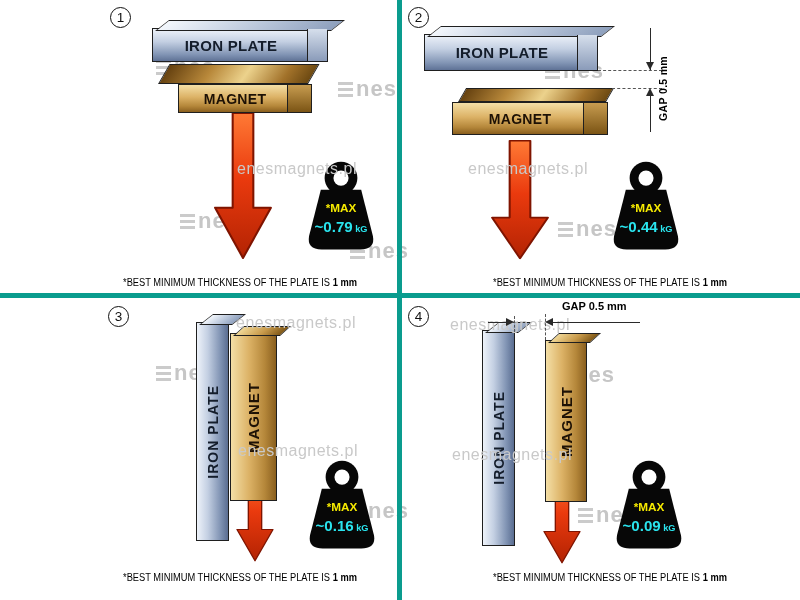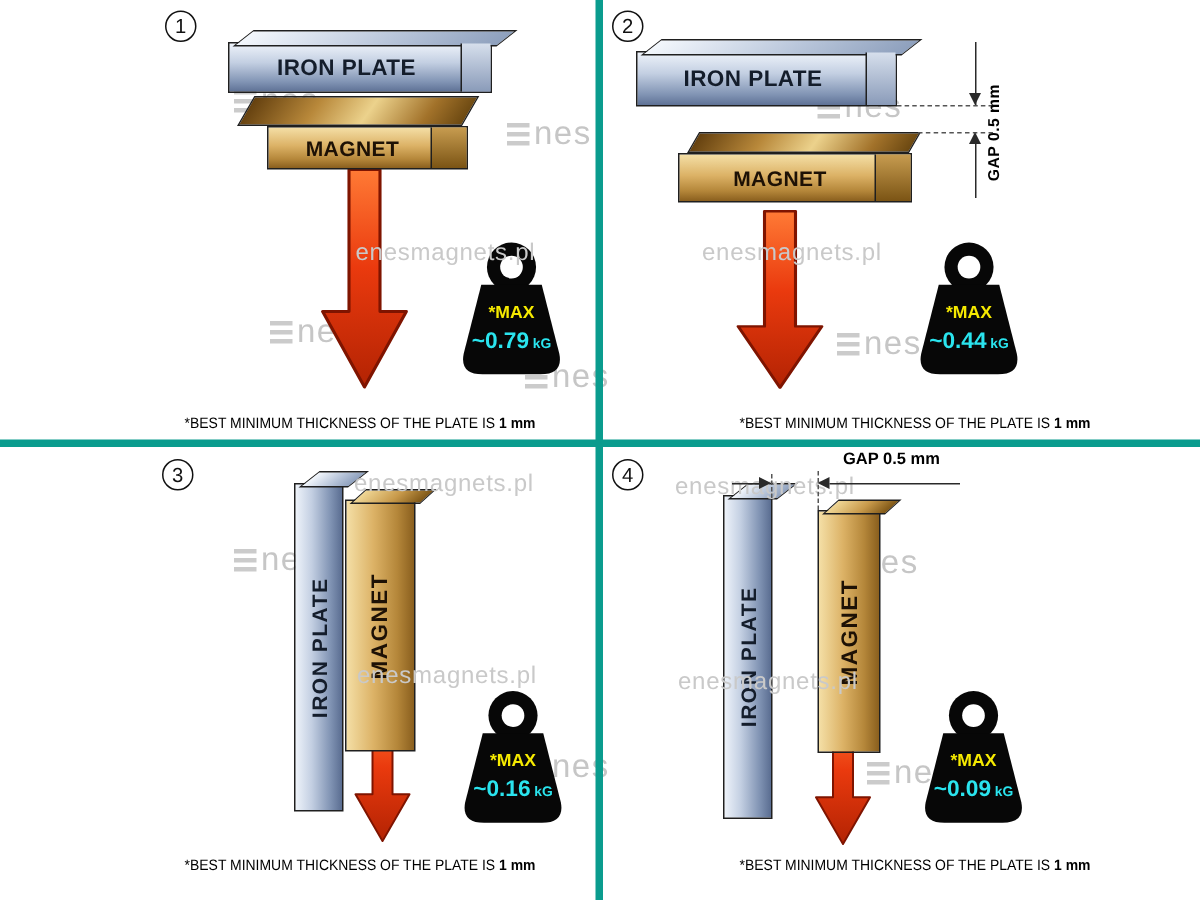--- a/index.html
+++ b/index.html
@@ -56,21 +56,21 @@
   .kb-val { fill:#2ae4ee; font-size:18px; font-weight:bold; }
   .kb-unit { fill:#2ae4ee; font-size:11px; font-weight:bold; }
 
   .caption { font-size:10px; color:#000; text-align:center; transform:scaleX(.93); z-index:5; }
   .caption b { font-weight:bold; }
 
   .wm { color:#c9c9c9; font-size:16px; letter-spacing:.5px; z-index:4; }
   .logo { display:flex; align-items:center; gap:3px; z-index:0; }
   .logo .bars { display:flex; flex-direction:column; gap:3px; }
   .logo .bars i { width:15px; height:3px; background:#cbcbcb; }
-  .logo .ltext { font-size:22px; font-weight:normal; letter-spacing:1px; color:#c6c6c6; }
+  .logo .ltext { font-size:22px; font-weight:bold; letter-spacing:1px; color:#c6c6c6; }
 
   .dashv { border-left:1px dashed #555; z-index:4; }
   .dash-h { border-top:1px dashed #555; z-index:4; }
   .dimline { background:#2a2a2a; z-index:4; }
   .tri-down { width:0; height:0; border-left:4px solid transparent; border-right:4px solid transparent; border-top:8px solid #2a2a2a; z-index:4; }
   .tri-up { width:0; height:0; border-left:4px solid transparent; border-right:4px solid transparent; border-bottom:8px solid #2a2a2a; z-index:4; }
   .tri-right { width:0; height:0; border-top:4px solid transparent; border-bottom:4px solid transparent; border-left:8px solid #2a2a2a; z-index:4; }
   .tri-left { width:0; height:0; border-top:4px solid transparent; border-bottom:4px solid transparent; border-right:8px solid #2a2a2a; z-index:4; }
   .gap-label-v { writing-mode:vertical-rl; transform:rotate(180deg); font-size:10.5px; font-weight:bold;
                  color:#000; letter-spacing:.3px; z-index:4; }

